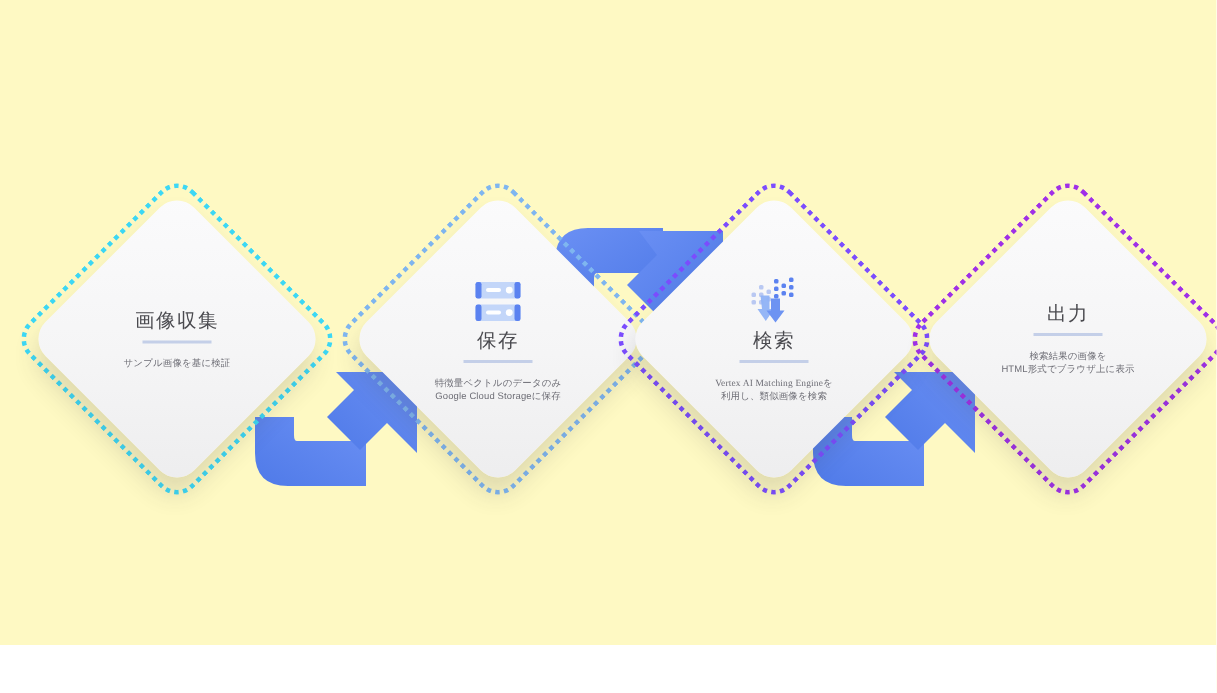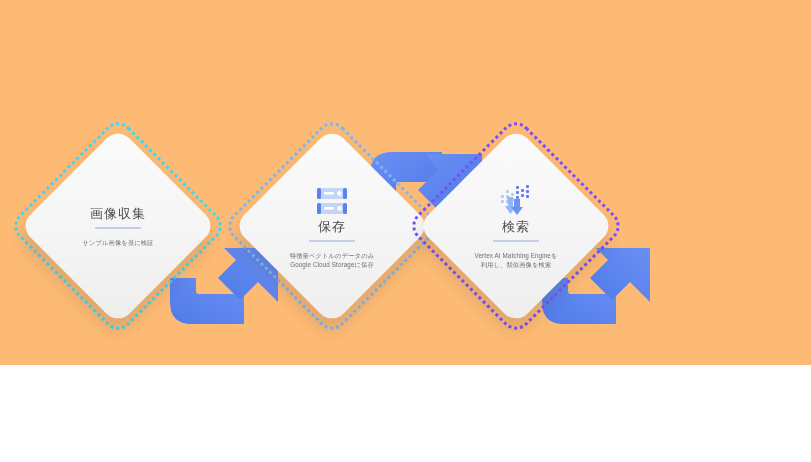--- a/index.html
+++ b/index.html
@@ -11,22 +11,22 @@
     width: 811px;
     height: 462px;
     font-family: "Liberation Sans", "DejaVu Sans", sans-serif;
     overflow: hidden;
     position: relative;
   }
 
   #canvas {
     position: relative;
     width: 811px;
-    height: 365px;
-    background: #fdba74;
+    height: 430px;
+    background: #fef9c3;
   }
 
   
   .step {
     position: absolute;
     width: 200px;
     height: 200px;
   }
 
   
@@ -181,21 +181,21 @@
           <circle cx="25.5" cy="21.4" r="2.3" fill="#ffffff"></circle>
         </svg>
       </div>
       <div class="step-title">保存</div>
       <div class="title-rule"></div>
       <div class="step-desc">特徴量ベクトルのデータのみ
 Google Cloud Storageに保存</div>
     </div>
   </div>
 
-  <div class="step" style="left:416px; top:126px;">
+  <div class="step" style="left:416px; top:126px;font-family:Liberation Serif, serif;">
     <div class="dots c-violet" style="border-color: rgb(124, 77, 255);"></div>
     <div class="card"></div>
     <div class="content">
       <div class="step-icon">
         <svg width="38" height="34" viewBox="0 0 38 34">
           <g fill="#b9c8f2">
             <rect x="4" y="12" width="3" height="3" rx="1"></rect>
             <rect x="4" y="17" width="3" height="3" rx="1"></rect>
             <rect x="9" y="7" width="3" height="3" rx="1"></rect>
             <rect x="9" y="12" width="3" height="3" rx="1"></rect>
@@ -217,14 +217,25 @@
           <path d="M17 16 L23 16 L23 24 L26 24 L20 32 L14 24 L17 24 Z" fill="#6d93f2"></path>
         </svg>
       </div>
       <div class="step-title">検索</div>
       <div class="title-rule"></div>
       <div class="step-desc">Vertex AI Matching Engineを
 利用し、類似画像を検索</div>
     </div>
   </div>
 
+  <div class="step" style="left:612px; top:126px;">
+    <div class="dots c-purple" style="border-color: rgb(160, 48, 232);"></div>
+    <div class="card"></div>
+    <div class="content">
+      <div class="step-icon empty"></div>
+      <div class="step-title">出力</div>
+      <div class="title-rule"></div>
+      <div class="step-desc">検索結果の画像を
+HTML形式でブラウザ上に表示</div>
+    </div>
+  </div>
 
 </div>
 
 </body></html>

